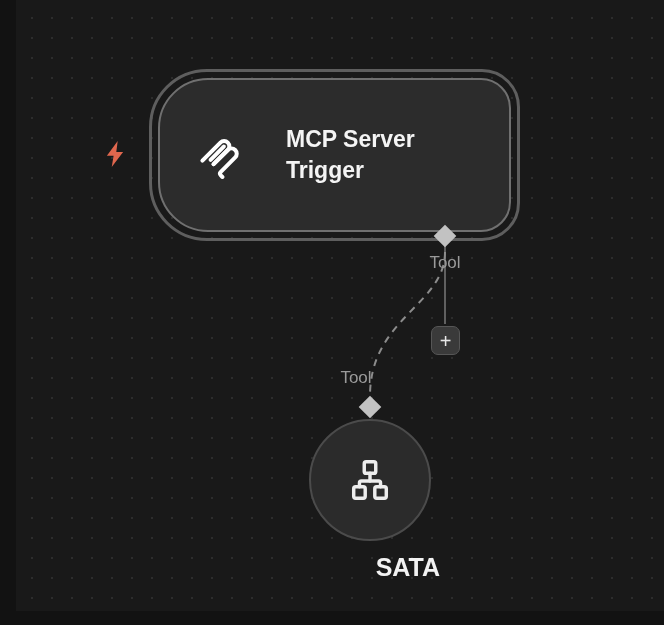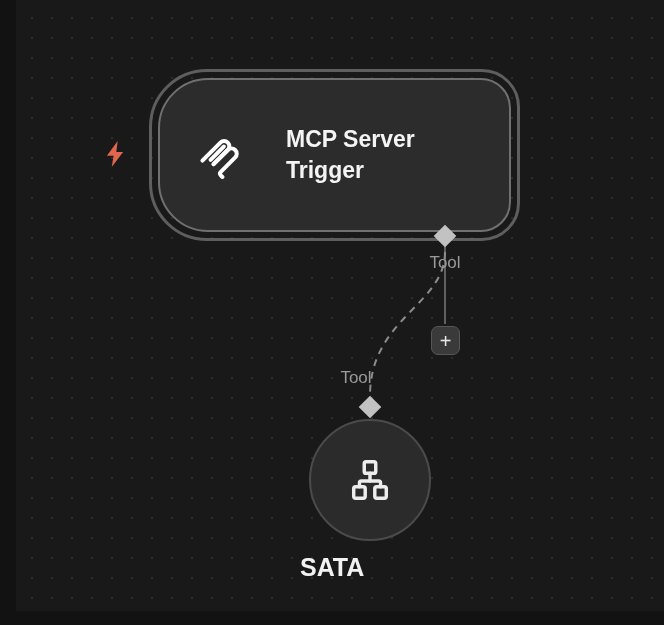--- a/index.html
+++ b/index.html
@@ -109,21 +109,21 @@
     display: flex;
     align-items: center;
     justify-content: center;
     cursor: pointer;
   }
   .sata-icon { width: 46px; height: 46px; display: block; }
   .sata-title {
     position: absolute;
     left: 300px; top: 553px;
     width: 140px;
-    text-align: left;
+    text-align: right;
     color: #f2f2f2;
     font-size: 25px;
     font-weight: 700;
   }
 </style>
 </head>
 <body>
 
 <div class="stage">
   <div class="canvas"></div>

